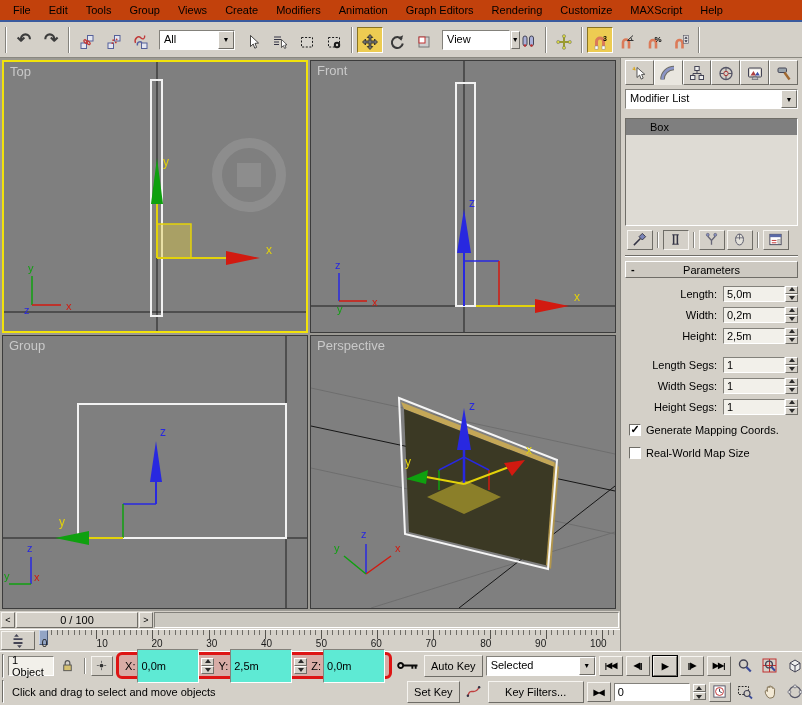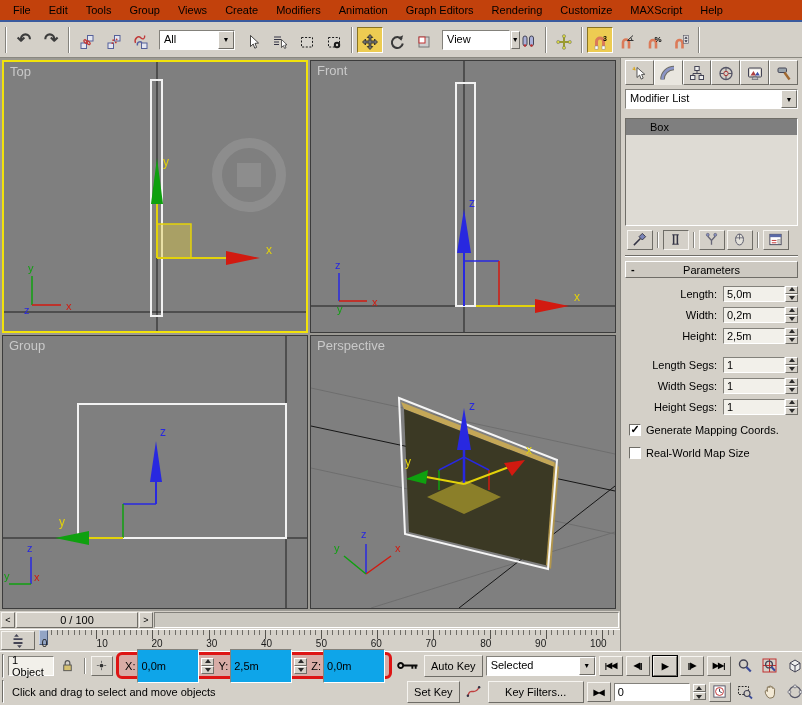--- a/index.html
+++ b/index.html
@@ -100,21 +100,21 @@
   .listener-col .pane { flex:1; border:1px solid; border-color:#6f6d67 #fff #fff #6f6d67; }
   .pane.pink { background:#e3c6c6; }
   .pane.white { background:#fdfdfd; }
   .status-main { flex:1; display:flex; flex-direction:column; }
   .srow { display:flex; align-items:center; height:27px; gap:3px; padding:1px 2px; }
   .obj-count { width:60px; height:20px; justify-content:center; }
   .mini-btn { width:22px; height:20px; display:flex; align-items:center; justify-content:center; flex:none; }
   .mini-btn svg { width:15px; height:15px; }
   .annot { display:flex; align-items:center; gap:2px; padding:2px 4px;
            border:3px solid #de1414; border-radius:6px; background:rgba(225,90,90,0.30); height:27px; }
-  .annot .fld { background:#0ea5e9; height:34px; }
+  .annot .fld { background:#5eead4; height:34px; }
   .axis-lbl { margin-left:2px; }
   .xyz-field { width:62px; }
   .keynote { width:30px; height:16px; margin:0 2px; }
   .push { height:22px; display:flex; align-items:center; justify-content:center; padding:0 6px; flex:none; }
   .prompt { flex:1; padding-left:4px; }
   .playbtn { width:24px; height:20px; display:flex; align-items:center; justify-content:center;
              font-size:8px; letter-spacing:-1px; flex:none; font-weight:bold; }
   .playbtn.play { outline:1px solid #000; outline-offset:0px; font-size:9px; }
   .navbtn { width:22px; height:21px; display:flex; align-items:center; justify-content:center; flex:none; }
   .navbtn svg { width:16px; height:16px; }

